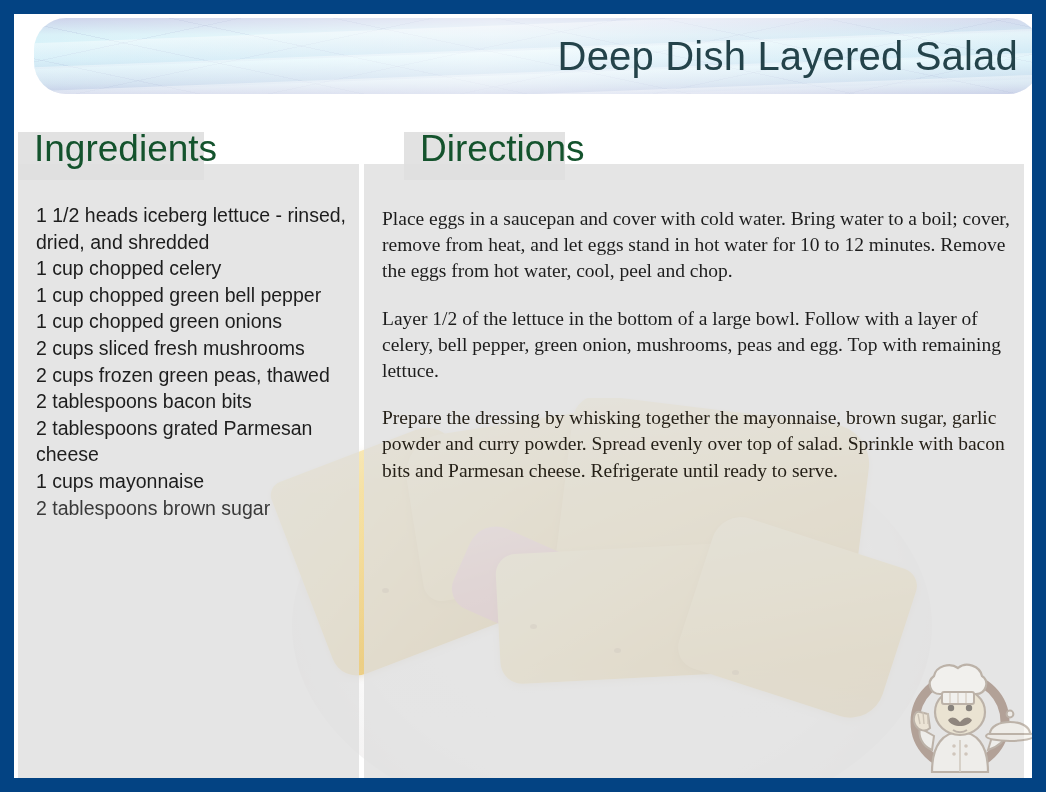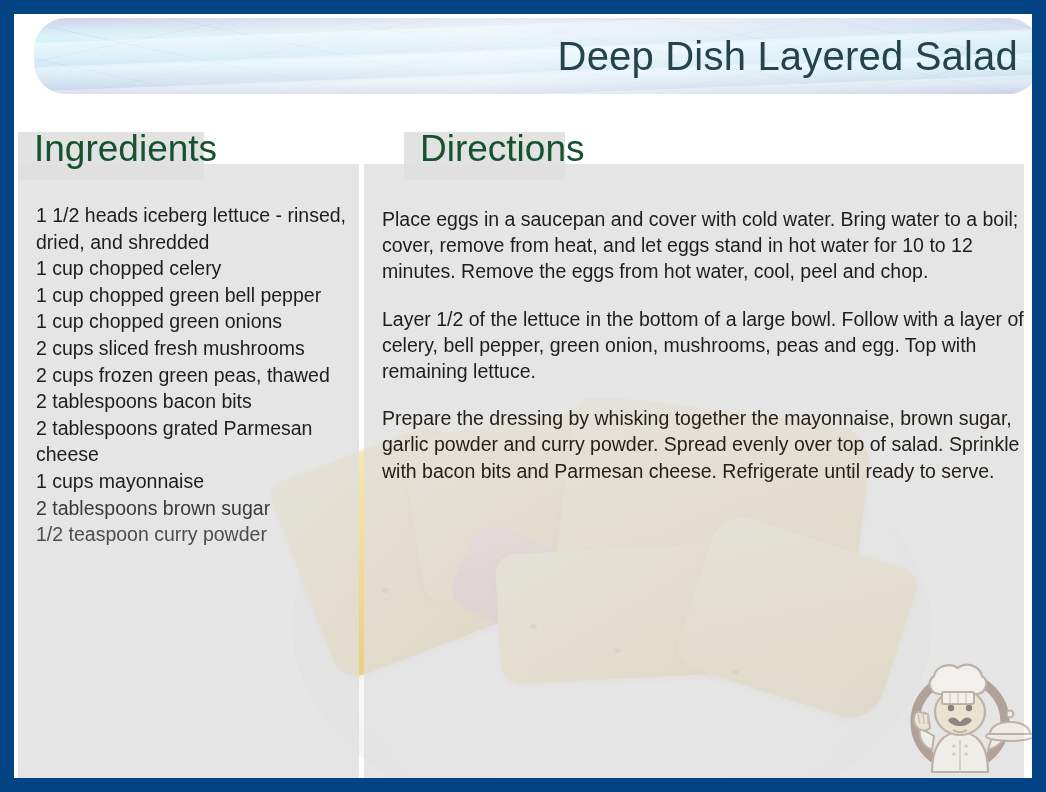--- a/index.html
+++ b/index.html
@@ -170,21 +170,21 @@
   
   #dir-body {
     position: absolute;
     left: 368px;
     top: 192px;
     width: 645px;
     font-size: 19.5px;
     line-height: 26.2px;
     color: #1d1d1d;
   }
-  #dir-body p { margin: 0 0 21px 0; }
+  #dir-body p { margin: 0 0 21px 0; font-family: Liberation Serif, serif; }
   #dir-body p:last-child { margin-bottom: 0; margin-top: 9px; }
   #dir-body p.over-photo { color: #262118; }
 
   
   #chef {
     position: absolute;
     left: 884px;
     top: 636px;
     width: 136px;
     height: 128px;
@@ -236,21 +236,20 @@
       <div class="item">1 1/2 heads iceberg lettuce - rinsed, dried, and shredded</div>
       <div class="item">1 cup chopped celery</div>
       <div class="item">1 cup chopped green bell pepper</div>
       <div class="item">1 cup chopped green onions</div>
       <div class="item">2 cups sliced fresh mushrooms</div>
       <div class="item">2 cups frozen green peas, thawed</div>
       <div class="item">2 tablespoons bacon bits</div>
       <div class="item">2 tablespoons grated Parmesan cheese</div>
       <div class="item">1 cups mayonnaise</div>
       <div class="item fade1">2 tablespoons brown sugar</div>
-      <div class="item fade2">1/2 teaspoon curry powder</div>
     </div>
 
     <div id="dir-body">
       <p>Place eggs in a saucepan and cover with cold water. Bring water to a boil; cover, remove from heat, and let eggs stand in hot water for 10 to 12 minutes. Remove the eggs from hot water, cool, peel and chop.</p>
       <p>Layer 1/2 of the lettuce in the bottom of a large bowl. Follow with a layer of celery, bell pepper, green onion, mushrooms, peas and egg. Top with remaining lettuce.</p>
       <p class="over-photo">Prepare the dressing by whisking together the mayonnaise, brown sugar, garlic powder and curry powder. Spread evenly over top of salad. Sprinkle with bacon bits and Parmesan cheese. Refrigerate until ready to serve.</p>
     </div>
 
     <div id="chef">
       <svg viewBox="0 0 136 128" width="136" height="128" aria-hidden="true">

